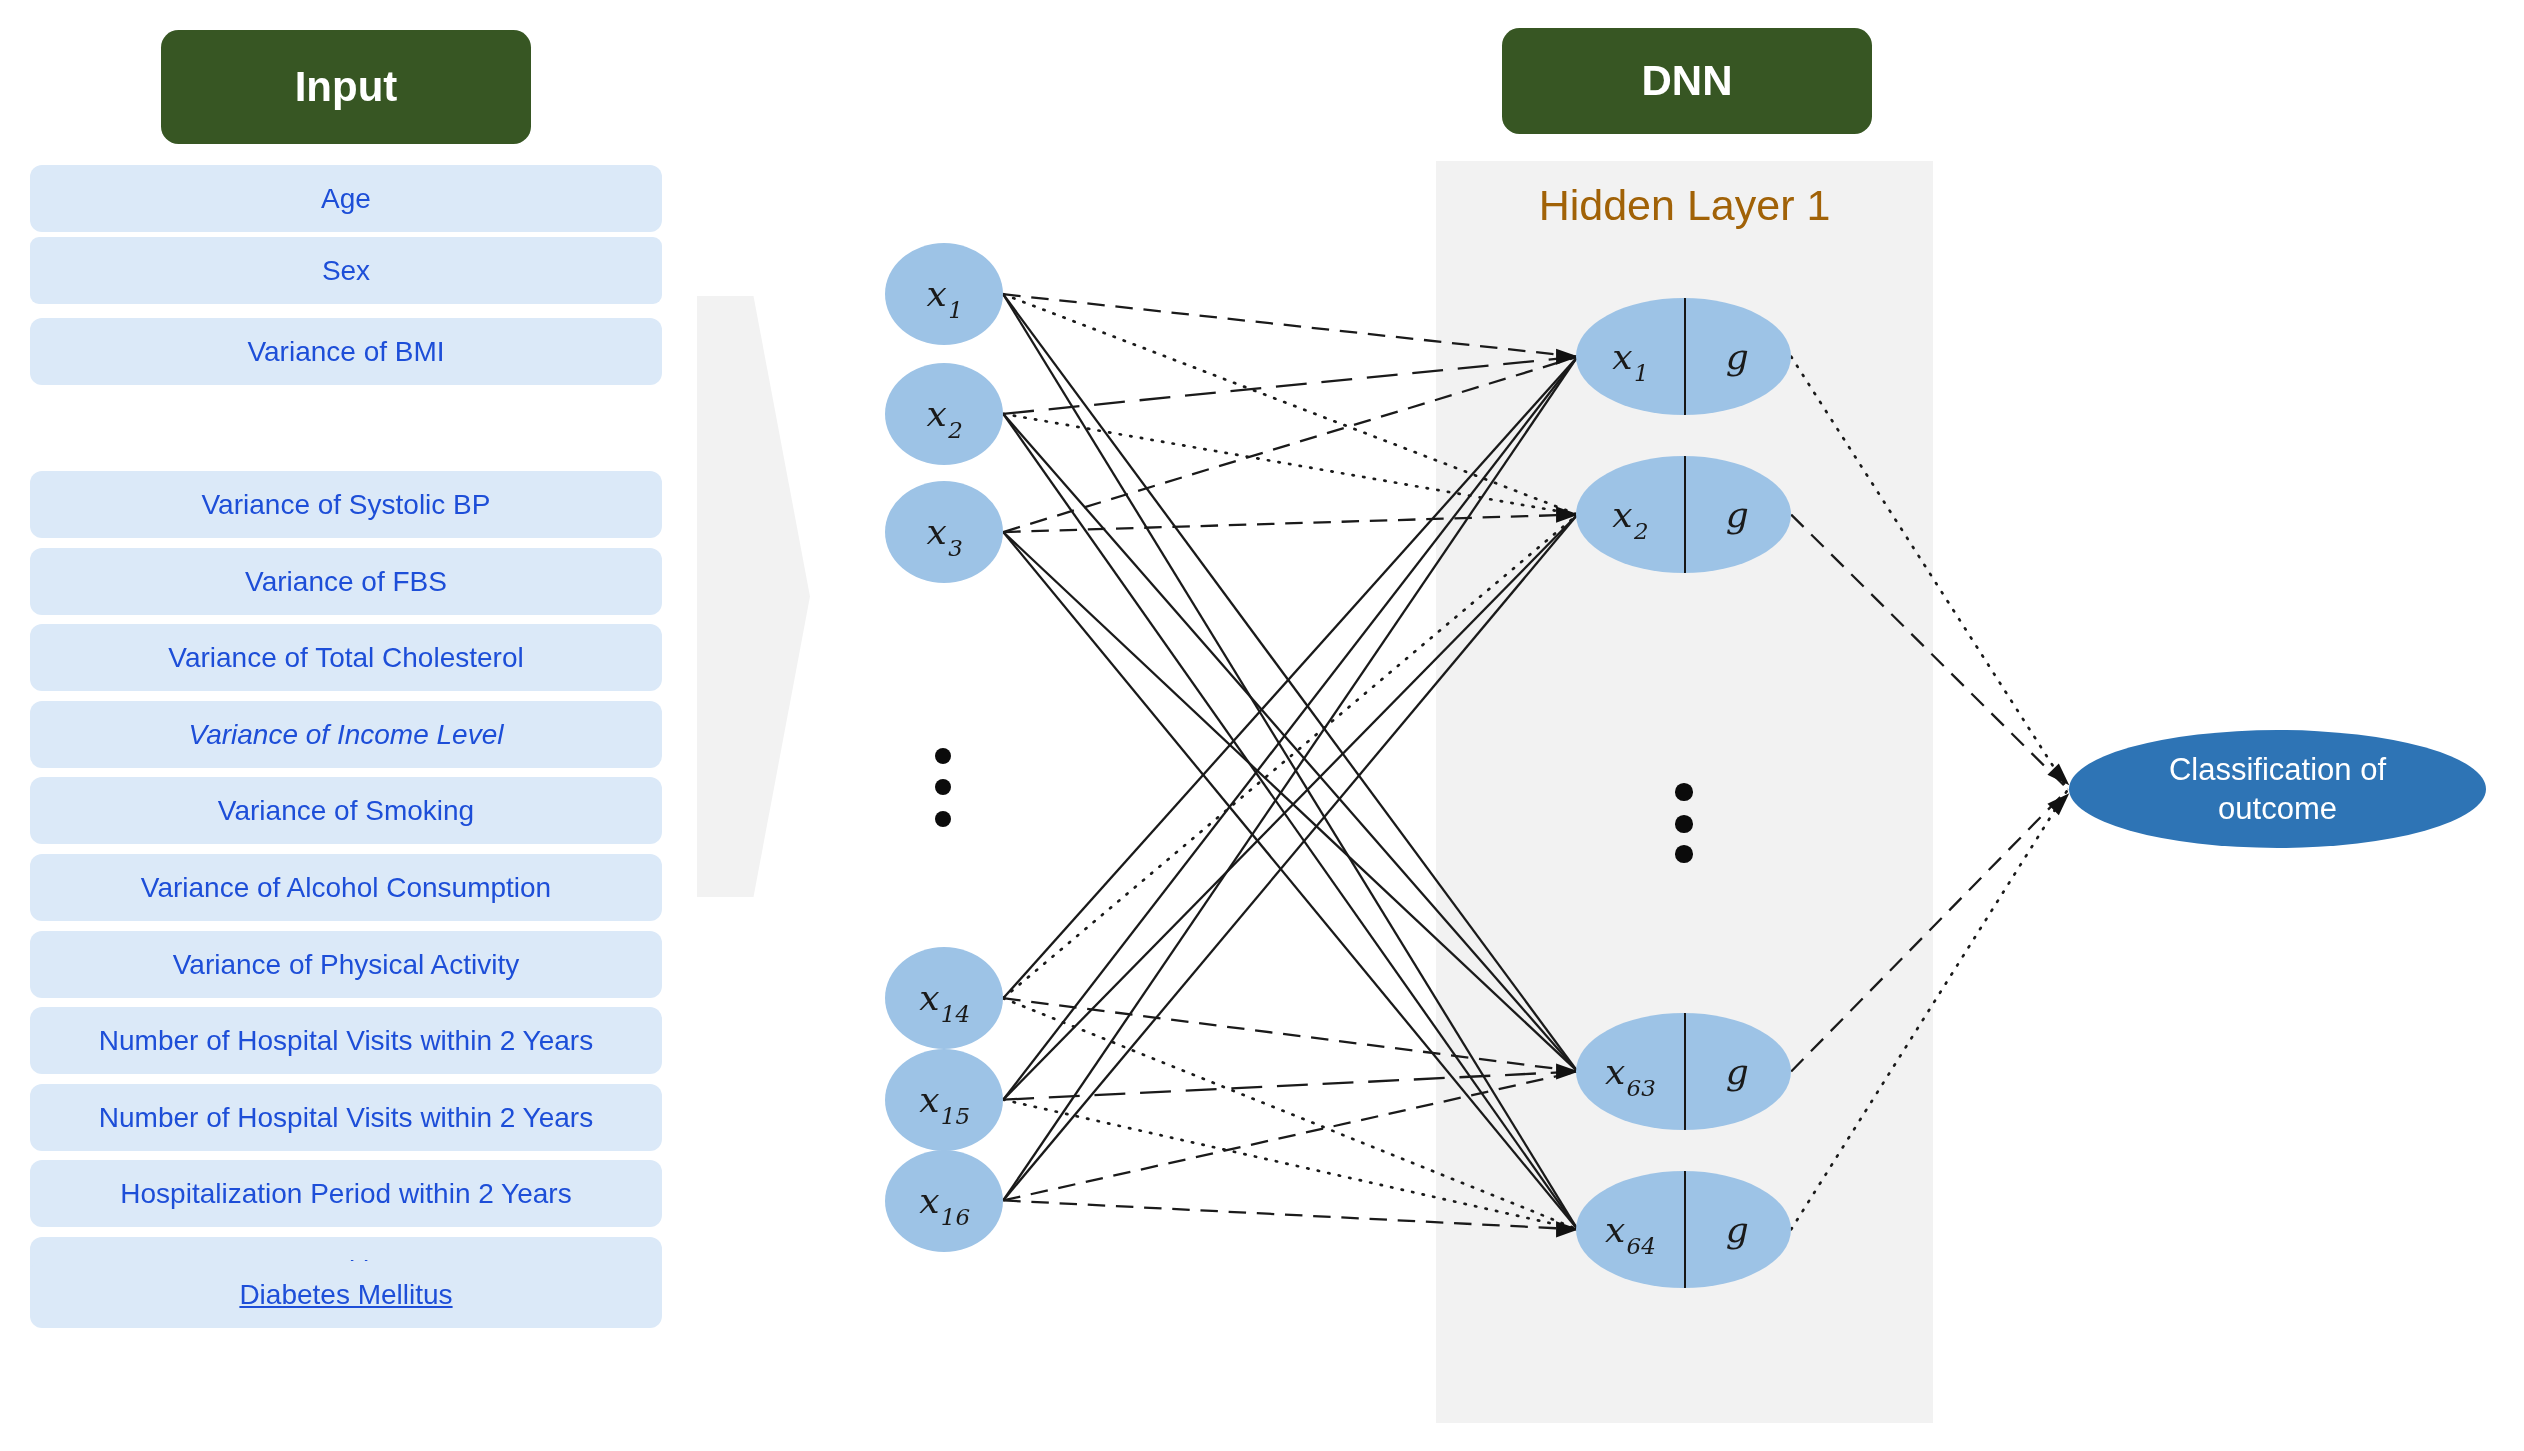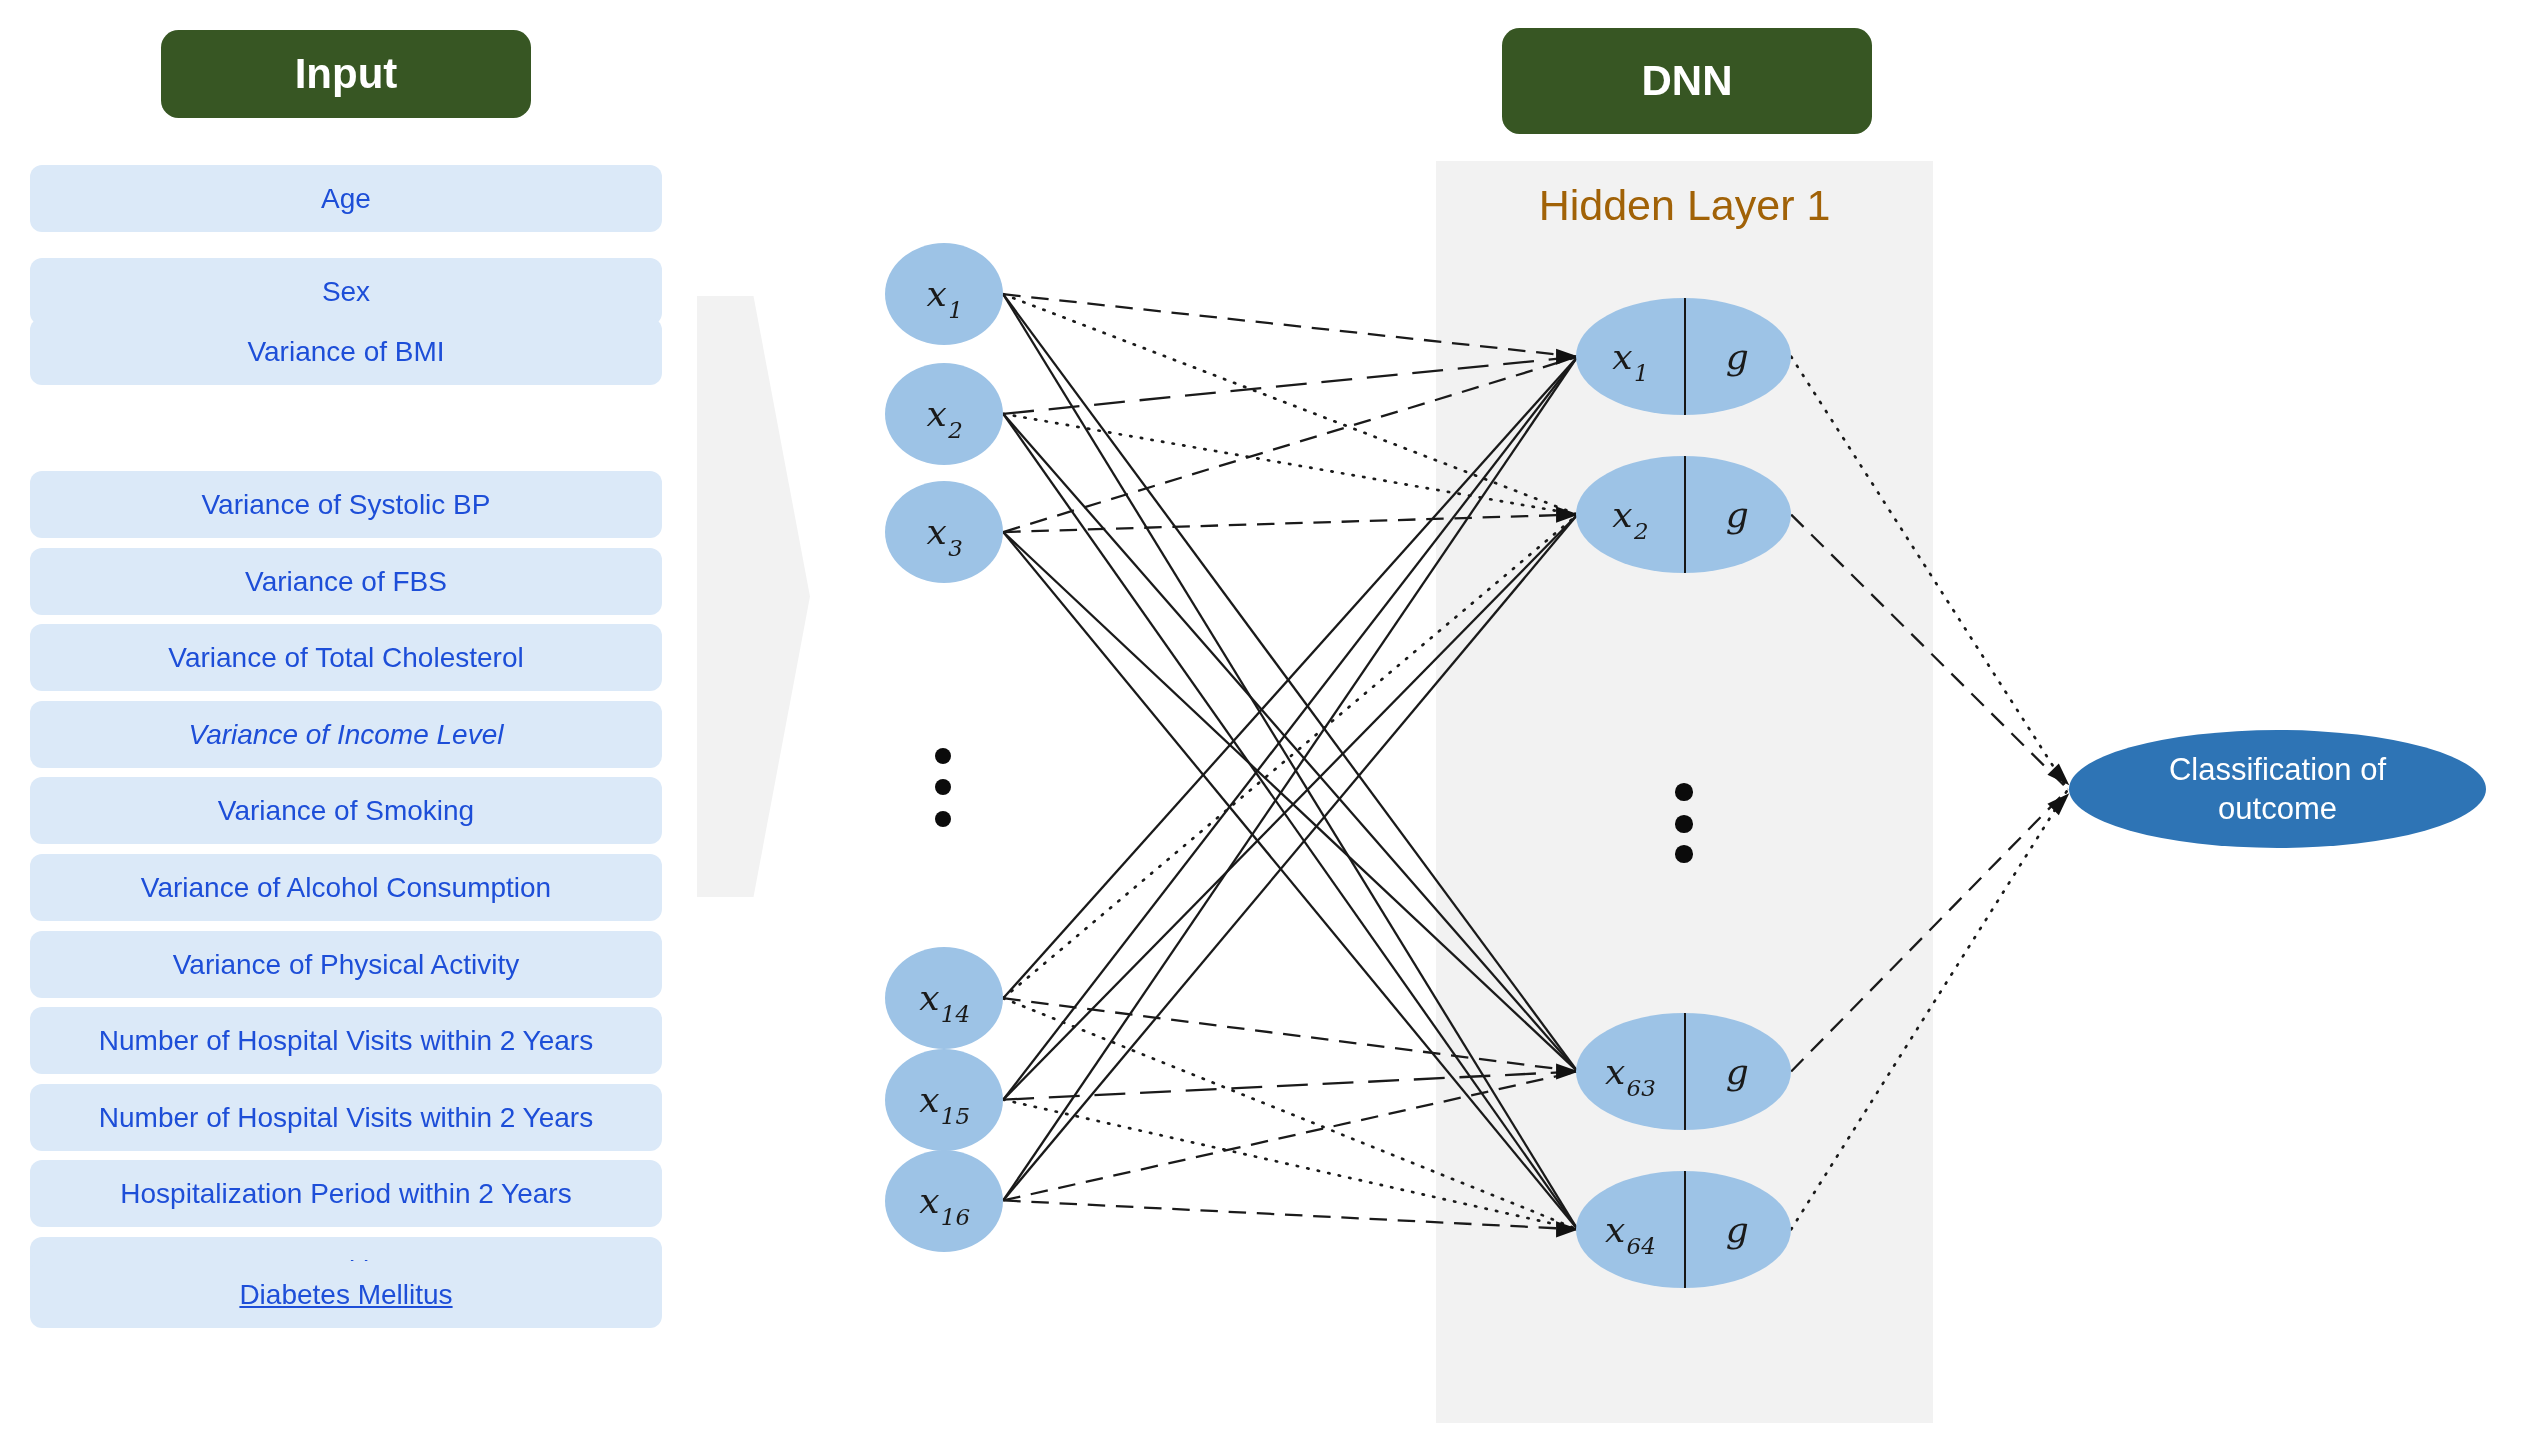--- a/index.html
+++ b/index.html
@@ -5,21 +5,21 @@
   :root{
     --header-bg:#375623; --header-text:#ffffff;
     --row-bg:#dbe9f8; --node-fill:#9dc3e6;
     --panel-bg:#f2f2f2; --arrow-bg:#f2f2f2;
     --output-fill:#2e74b5; --output-text:#ffffff;
     --edge:#1a1a1a;
   }
   html,body{margin:0;padding:0;background:#fff;}
   #canvas{position:relative;width:2525px;height:1451px;background:#ffffff;overflow:hidden;
           font-family:"Liberation Sans",sans-serif;}
-  .header{position:absolute;height:88px;border-radius:17.5px;background:var(--header-bg);
+  .header{position:absolute;height:114px;border-radius:17.5px;background:var(--header-bg);
           color:var(--header-text);font-size:42px;font-weight:bold;
           display:flex;align-items:center;justify-content:center;}
   #input-header{left:161px;top:30px;width:370px;}
   #dnn-header{left:1502px;top:28px;width:370px;height:106px;}
   #output-header{left:2106px;top:30px;width:372px;}
   #input-list,#input-nodes,#hidden-nodes,#dots-layer{position:absolute;inset:0;}
   .feature-row{position:absolute;left:30px;width:632px;height:67px;border-radius:12px;
                background:var(--row-bg);display:flex;align-items:center;justify-content:center;
                font-size:28px;color:#1d4ed8;}
   #hidden-panel{position:absolute;left:1436px;top:161px;width:497px;height:1262px;
@@ -100,21 +100,21 @@
 
   <div class="header" id="input-header">
     <span>Input</span>
   </div>
   <div class="header" id="dnn-header">
     <span>DNN</span>
   </div>
 
   <div id="input-list">
       <div class="feature-row" style="top: 165px;">Age</div>
-      <div class="feature-row" style="top: 258px;">Sex</div>
+      <div class="feature-row" style="top: 237px; border-radius: 9px;">Sex</div>
       <div class="feature-row" style="top: 318px;">Variance of BMI</div>
       <div class="feature-row" style="top: 471px;">Variance of Systolic BP</div>
       <div class="feature-row" style="top: 548px;">Variance of FBS</div>
       <div class="feature-row" style="top: 624px;">Variance of Total Cholesterol</div>
       <div class="feature-row" style="top: 701px; font-style: italic;">Variance of Income Level</div>
       <div class="feature-row" style="top: 777px;">Variance of Smoking</div>
       <div class="feature-row" style="top: 854px;">Variance of Alcohol Consumption</div>
       <div class="feature-row" style="top: 931px;">Variance of Physical Activity</div>
       <div class="feature-row" style="top: 1007px;">Number of Hospital Visits within 2 Years</div>
       <div class="feature-row" style="top: 1084px;">Number of Hospital Visits within 2 Years</div>

